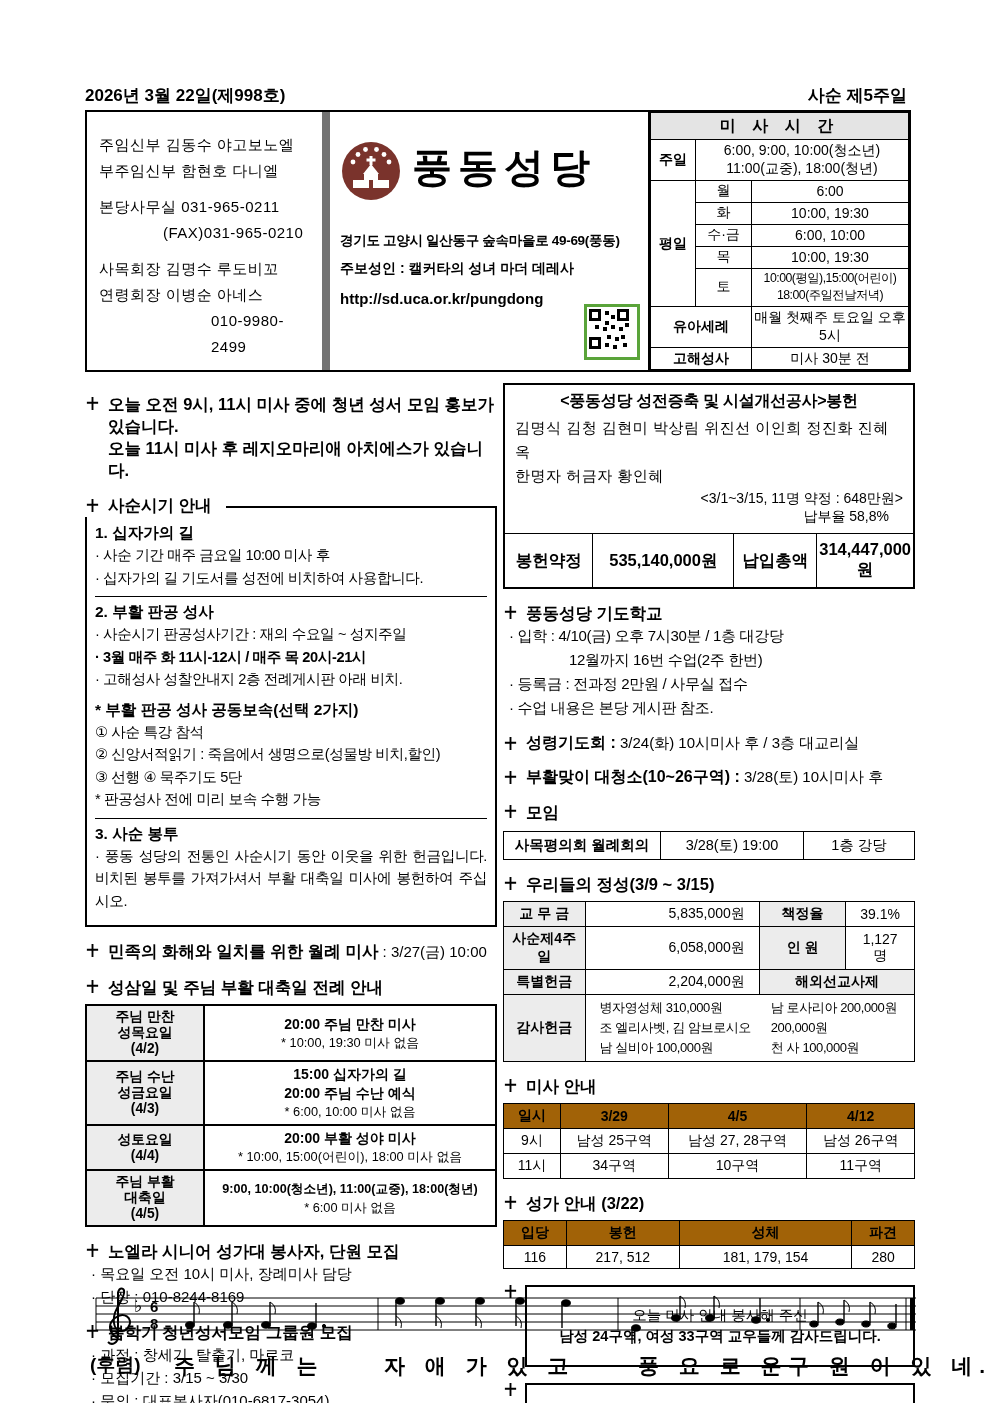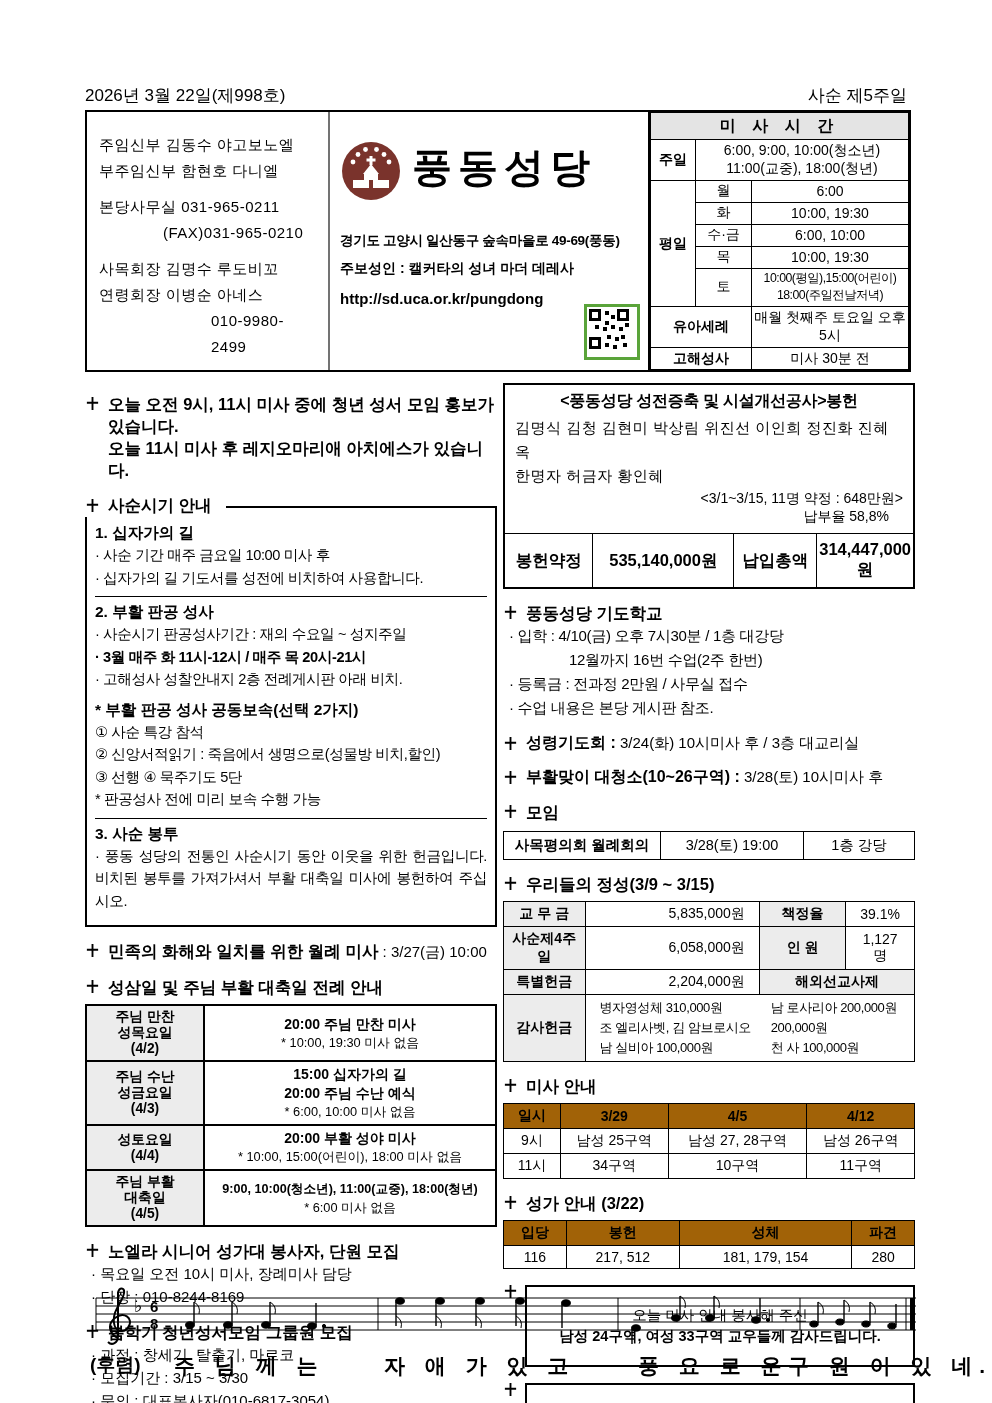--- a/index.html
+++ b/index.html
@@ -2,25 +2,25 @@
 <html><head>
 <meta charset="utf-8">
 <style>
   html,body{margin:0;padding:0;background:#888;}
   .page{position:relative;width:992px;height:1403px;background:#fff;color:#000;
         font-family:"Liberation Sans","DejaVu Sans",sans-serif;overflow:hidden;}
   .abs{position:absolute;}
 
   
   .meta{left:85px;top:84px;width:822px;display:flex;justify-content:space-between;
-        font-size:17px;font-weight:normal;gap:40px;}
+        font-size:17px;font-weight:bold;gap:40px;}
 
   
   .hbox{left:85px;top:110px;width:822px;height:258px;border:2px solid #000;display:flex;}
-  .hleft{width:243px;border-right:2px solid #737373;padding:20px 10px 0 12px;box-sizing:border-box;}
+  .hleft{width:243px;border-right:8px solid #737373;padding:20px 10px 0 12px;box-sizing:border-box;}
   .hline{font-size:15px;line-height:26px;letter-spacing:.5px;}
   .hline.gap{margin-top:10px;}
   .ind1{padding-left:64px;}
   .ind2{padding-left:112px;}
   .hcenter{width:320px;border-right:2px solid #000;position:relative;padding:28px 8px 0 10px;box-sizing:border-box;}
   .brand{display:flex;align-items:flex-start;gap:10px;}
   .brandname{font-size:40px;font-weight:900;letter-spacing:6px;}
   .addr{font-size:13.5px;font-weight:bold;margin-top:26px;letter-spacing:-0.3px;}
   .patron{font-size:14px;font-weight:bold;margin-top:10px;}
   .url{font-size:15px;font-weight:bold;margin-top:12px;}

